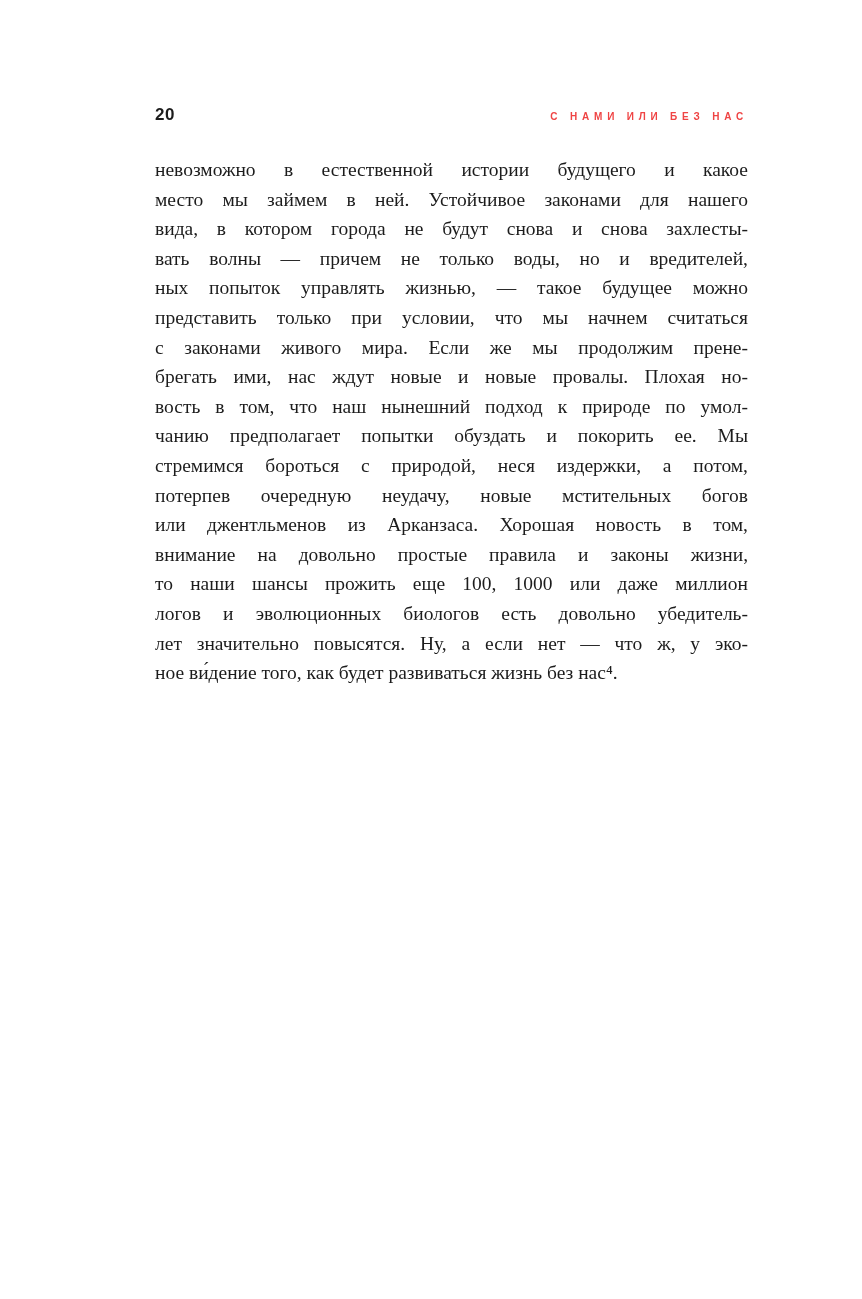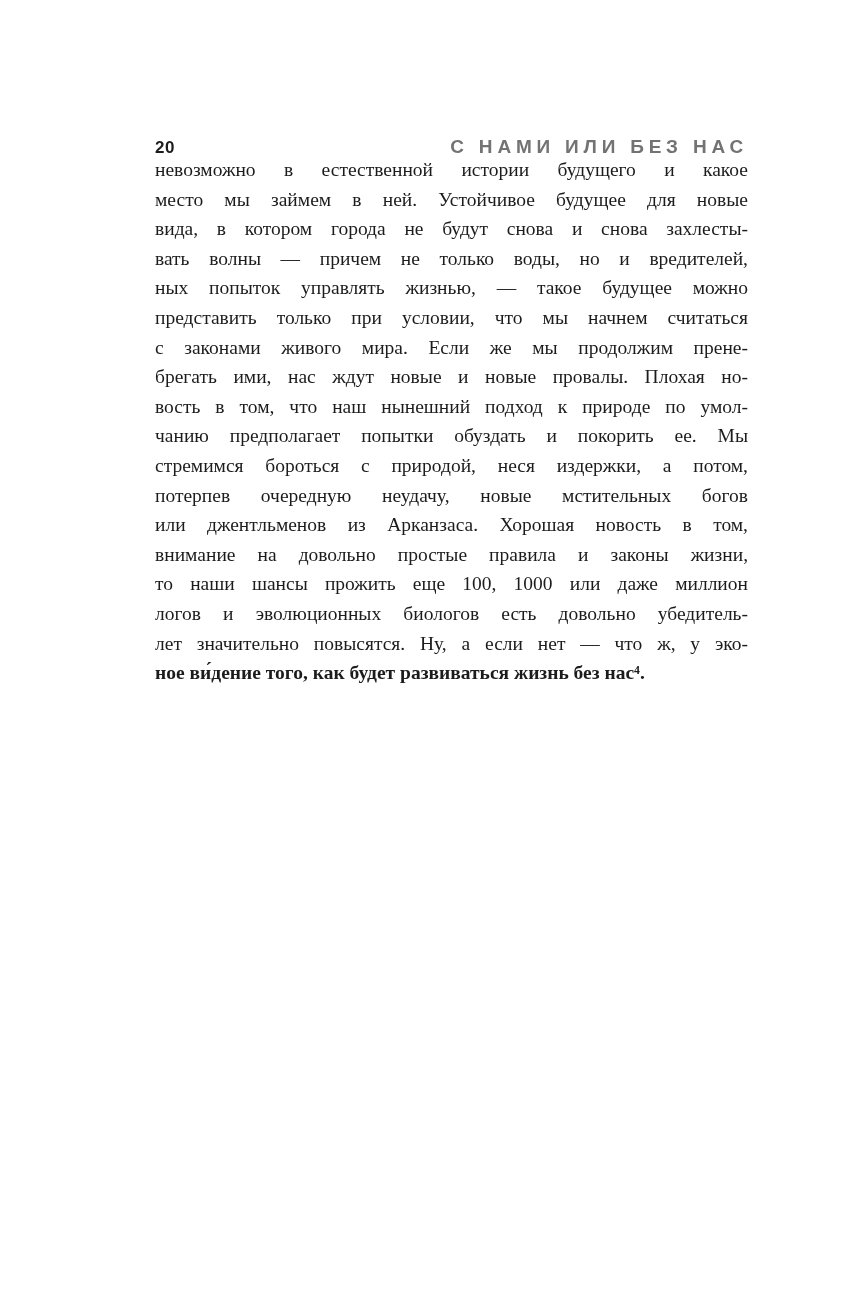--- a/index.html
+++ b/index.html
@@ -13,70 +13,68 @@
     overflow: hidden;
   }
   .pagehead {
     position: absolute;
     left: 155px;
     top: 105px;
     width: 593px;
     display: flex;
     justify-content: space-between;
     align-items: baseline;
-    margin-top: 31px;
   }
   .pagenum {
     font-family: "Liberation Sans", "DejaVu Sans", sans-serif;
     font-weight: 700;
     font-size: 17px;
     letter-spacing: 0.5px;
     color: #1c1c1c;
   }
   .runtitle {
     font-family: "Liberation Sans", "DejaVu Sans", sans-serif;
     font-weight: 600;
-    font-size: 19px;
+    font-size: 10px;
     letter-spacing: 4.8px;
-    color: #737373;
+    color: #ef4444;
     white-space: nowrap;
   }
   .textblock {
     position: absolute;
     left: 155px;
     top: 155px;
     width: 593px;
     font-size: 19.5px;
     line-height: 29.6px;
     color: #1c1c1c;
   }
   .line {
     text-align: justify;
     text-align-last: justify;
     -moz-text-align-last: justify;
     white-space: normal;
   }
   .line.last {
     text-align-last: left;
-    font-weight: bold;
     -moz-text-align-last: left;
   }
 </style>
 </head>
 <body>
 
 <div class="page">
   <header class="pagehead">
     <span class="pagenum">20</span>
     <span class="runtitle">С НАМИ ИЛИ БЕЗ НАС</span>
   </header>
 
   <main class="textblock">
       <div class="line">невозможно в естественной истории будущего и какое</div>
-      <div class="line">место мы займем в ней. Устойчивое будущее для новые</div>
+      <div class="line">место мы займем в ней. Устойчивое законами для нашего</div>
       <div class="line">вида, в котором города не будут снова и снова захлесты-</div>
       <div class="line">вать волны — причем не только воды, но и вредителей,</div>
       <div class="line">ных попыток управлять жизнью, — такое будущее можно</div>
       <div class="line">представить только при условии, что мы начнем считаться</div>
       <div class="line">с законами живого мира. Если же мы продолжим прене-</div>
       <div class="line">брегать ими, нас ждут новые и новые провалы. Плохая но-</div>
       <div class="line">вость в том, что наш нынешний подход к природе по умол-</div>
       <div class="line">чанию предполагает попытки обуздать и покорить ее. Мы</div>
       <div class="line">стремимся бороться с природой, неся издержки, а потом,</div>
       <div class="line">потерпев очередную неудачу, новые мстительных богов</div>

